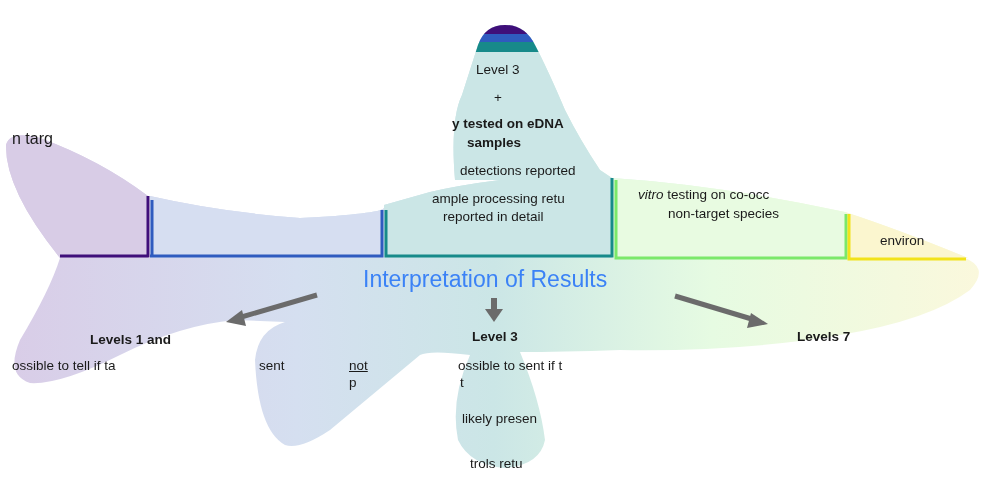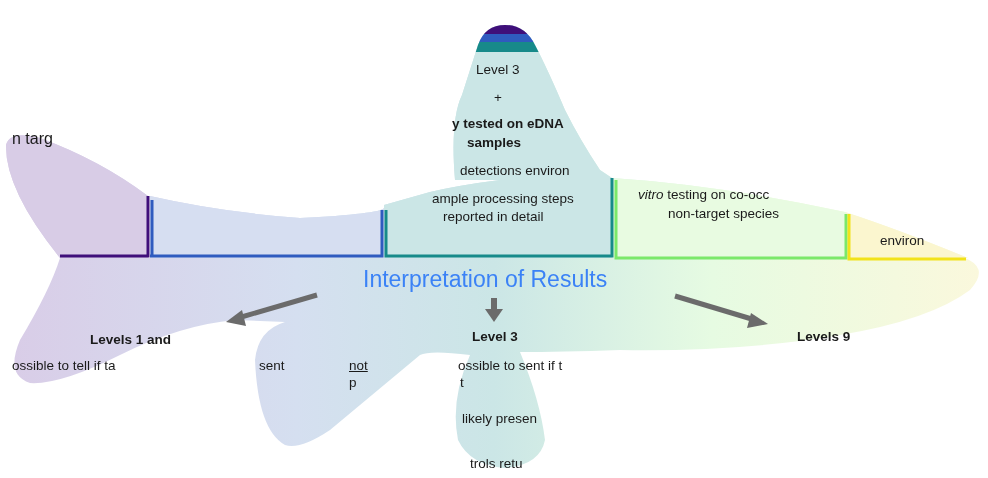--- a/index.html
+++ b/index.html
@@ -81,22 +81,22 @@
     </g>
   </g>
 </svg>
 
 <div class="txt" style="left:12px; top:130px; font-size:16px;">n targ</div>
 
 <div class="txt" style="left:476px; top:62px;">Level 3</div>
 <div class="txt" style="left:494px; top:90px;">+</div>
 <div class="txt bold" style="left:452px; top:116px;">y tested on eDNA</div>
 <div class="txt bold" style="left:467px; top:135px;">samples</div>
-<div class="txt" style="left:460px; top:163px;">detections environ</div>
-<div class="txt" style="left:432px; top:191px;">ample processing steps</div>
+<div class="txt" style="left:460px; top:163px;">detections reported</div>
+<div class="txt" style="left:432px; top:191px;">ample processing retu</div>
 <div class="txt" style="left:443px; top:209px;">reported in detail</div>
 
 <div class="txt" style="left:638px; top:187px;"><span class="ital">vitro</span><span> testing on co-occ</span></div>
 <div class="txt" style="left:668px; top:206px;">non-target species</div>
 
 <div class="txt" style="left:880px; top:233px;">environ</div>
 
 <div class="txt title" style="left:363px; top:266px;">Interpretation of Results</div>
 
 <div class="txt bold" style="left:90px; top:332px;">Levels 1 and</div>
@@ -105,14 +105,14 @@
 
 <div class="txt bold" style="left:472px; top:329px;">Level 3</div>
 <div class="txt u" style="left:349px; top:358px;text-align:center;">not</div>
 <div class="txt" style="left:349px; top:375px;">p</div>
 <div class="txt" style="left:458px; top:358px;">ossible to sent if t</div>
 <div class="txt" style="left:460px; top:375px;">t</div>
 <div class="txt" style="left:462px; top:411px;">likely presen</div>
 <div class="txt" style="left:470px; top:440px;margin-top:16px;">trols retu</div>
 
 <div class="clip" style="left:790px; top:328px; width:70px; height:14px;">
-  <div class="txt bold" style="left:7px; top:1px;">Levels 9</div>
+  <div class="txt bold" style="left:7px; top:1px;">Levels 7</div>
 </div>
 
 </body></html>

